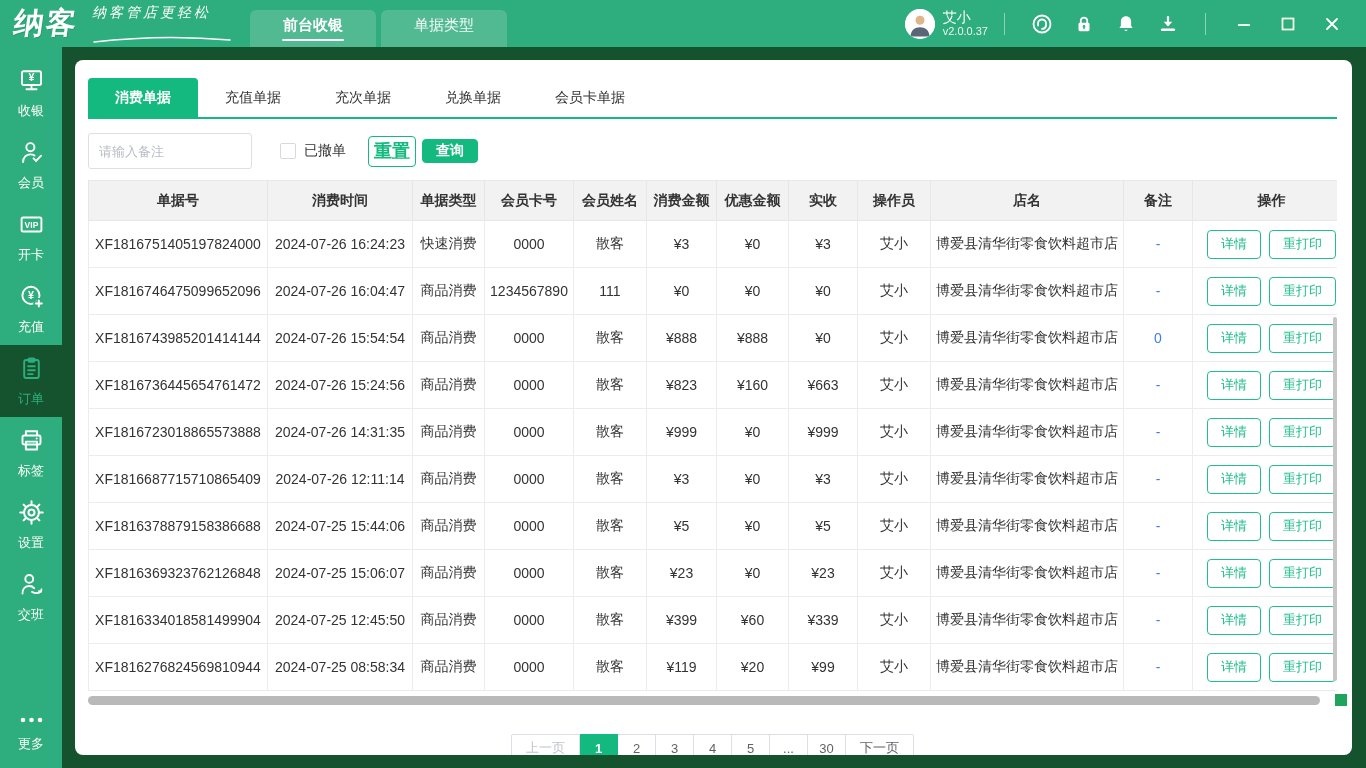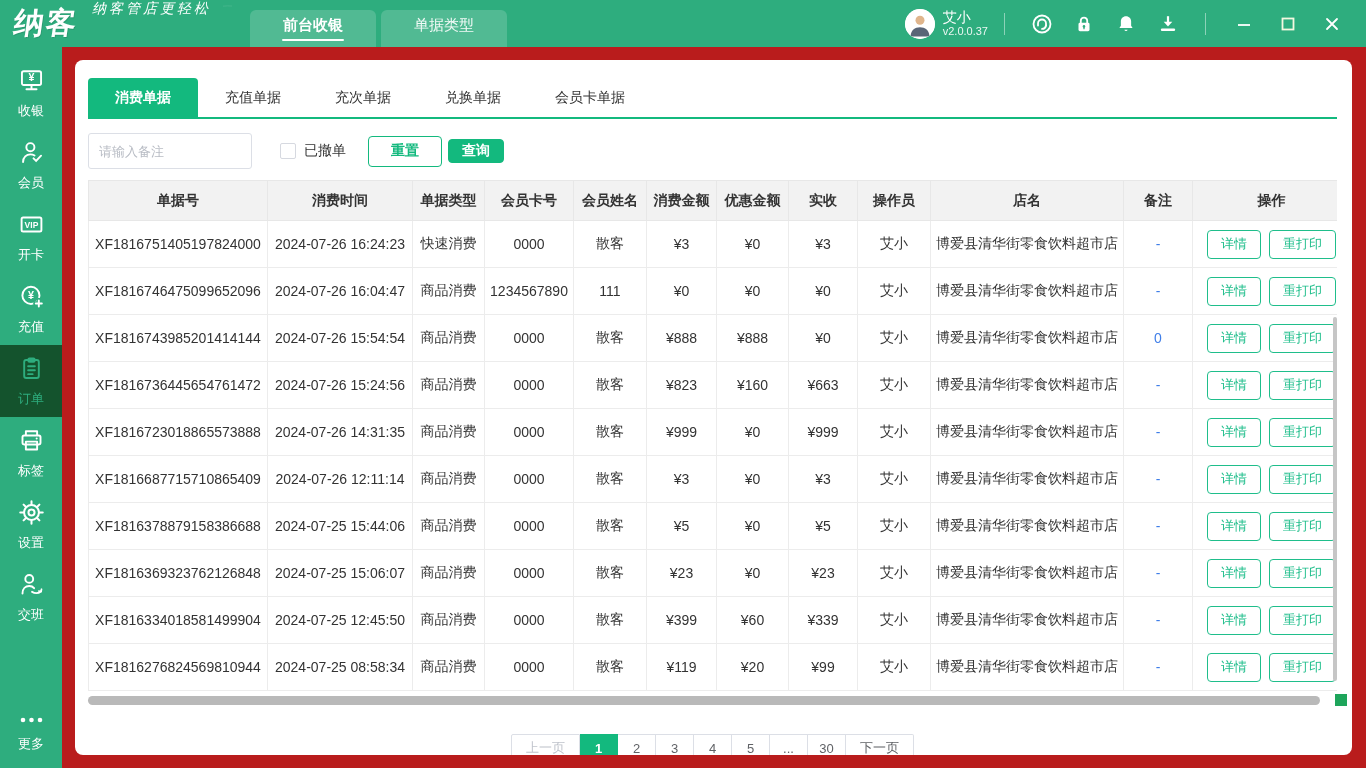--- a/index.html
+++ b/index.html
@@ -2,21 +2,21 @@
 <html><head>
 <meta charset="utf-8">
 <style>
   * { margin:0; padding:0; box-sizing:border-box; }
   html,body { width:1366px; height:768px; overflow:hidden; font-family:"Liberation Sans","DejaVu Sans",sans-serif; background:#ededed; }
 
   
   .titlebar { height:47px; background:#2ead7e; display:flex; align-items:stretch; color:#fff; position:relative; }
   .logo-wrap { display:flex; align-items:center; padding-left:14px; }
   .logo-text { font-size:30px; font-weight:900; letter-spacing:2px; transform:skewX(-8deg); text-shadow:1px 1px 0 rgba(0,0,0,.12); }
-  .slogan-wrap { display:flex; flex-direction:row; justify-content:center; margin-left:14px; width:140px;gap:12px; }
+  .slogan-wrap { display:flex; flex-direction:column; justify-content:center; margin-left:14px; width:140px;gap:12px; }
   .slogan { font-size:14px; font-style:italic; letter-spacing:3px; white-space:nowrap; }
   .swoosh { margin-top:2px; }
   .top-nav { display:flex; align-items:flex-end; margin-left:18px; gap:5px; }
   .top-tab { height:37px; padding:0 32px; background:rgba(255,255,255,.17); border-radius:6px 6px 0 0; display:flex; flex-direction:column; justify-content:center; align-items:center; font-size:15px; cursor:pointer; color:rgba(255,255,255,.92); }
   .top-tab.active { font-weight:bold; color:#fff; }
   .top-tab .u { height:2px; width:62px; background:transparent; margin-top:4px; border-radius:1px; }
   .top-tab.active .u { background:#fff; }
   .tb-right { margin-left:auto; display:flex; align-items:center; padding-right:12px; gap:0; }
   .avatar { width:30px; height:30px; border-radius:50%; background:#fff; overflow:hidden; flex:0 0 auto; }
   .user-meta { margin-left:8px; line-height:1.15; }
@@ -29,35 +29,35 @@
   
   .layout { display:flex; height:721px; }
   .sidebar { width:62px; background:#2ead7e; display:flex; flex-direction:column; align-items:stretch; padding-top:10px; }
   .side-item { display:flex; flex-direction:column; align-items:center; justify-content:center; color:#fff; padding:10px 0 9px; cursor:pointer; gap:4px; }
   .side-item .lbl { font-size:13px; }
   .side-item.active { background:#14532d; color:#2ead7e; }
   .side-item.active svg * { stroke:#2ead7e; }
   .side-item svg .fillme { fill:#fff; stroke:none; }
   .side-more { margin-top:auto; margin-bottom:6px; }
 
-  .main { flex:1; background:#b91c1c; padding:13px 14px 13px 13px; }
+  .main { flex:1; background:#14532d; padding:13px 14px 13px 13px; }
   .card { background:#fff; border-radius:8px; height:695px; padding:18px 15px 14px 13px; position:relative; overflow:hidden; }
 
   
   .ctabs { display:flex; border-bottom:2px solid #13b97e; }
   .ctab { padding:0 27px; height:39px; display:flex; align-items:center; font-size:14px; color:#333; cursor:pointer; }
   .ctab.active { background:#13b97e; color:#fff; font-weight:bold; border-radius:4px 4px 0 0; }
 
   
   .filters { display:flex; align-items:center; margin-top:14px; height:36px; }
   .f-input { width:164px; height:36px; border:1px solid #dcdfe6; border-radius:3px; padding:0 10px; font-size:13px; color:#333; outline:none; font-family:inherit; }
   .f-input::placeholder { color:#b8bcc4; }
   .chk { width:16px; height:16px; border:1px solid #d6d9e0; border-radius:2px; background:#fff; margin-left:28px; cursor:pointer; flex:0 0 auto; }
   .chk-lbl { font-size:14px; color:#333; margin-left:8px; }
-  .btn-reset { margin-left:22px; width:74px; height:31px; border:1px solid #13b97e; background:#fff; color:#13b97e; font-size:14px; font-weight:bold; border-radius:4px; cursor:pointer; font-family:inherit; }
+  .btn-reset { margin-left:22px; width:48px; height:31px; border:1px solid #13b97e; background:#fff; color:#13b97e; font-size:18px; font-weight:bold; border-radius:4px; cursor:pointer; font-family:inherit; }
   .btn-query { margin-left:6px; width:56px; height:24px; border:1px solid #13b97e; background:#13b97e; color:#fff; font-size:14px; font-weight:bold; border-radius:4px; cursor:pointer; font-family:inherit; }
 
   
   .table-wrap { margin-top:11px; width:1249px; overflow:hidden; position:relative; }
   table.tbl { border-collapse:collapse; table-layout:fixed; width:1262px; font-size:14px; color:#333; }
   .tbl th { background:#f2f2f2; height:40px; font-weight:bold; border:1px solid #e7e7e7; }
   .tbl td { height:47px; text-align:center; border:1px solid #ececec; background:#fff; white-space:nowrap; overflow:hidden; }
   .tbl th:nth-child(1), .tbl td:nth-child(1){ width:179px; }
   .tbl th:nth-child(2), .tbl td:nth-child(2){ width:145px; }
   .tbl th:nth-child(3), .tbl td:nth-child(3){ width:72px; }

